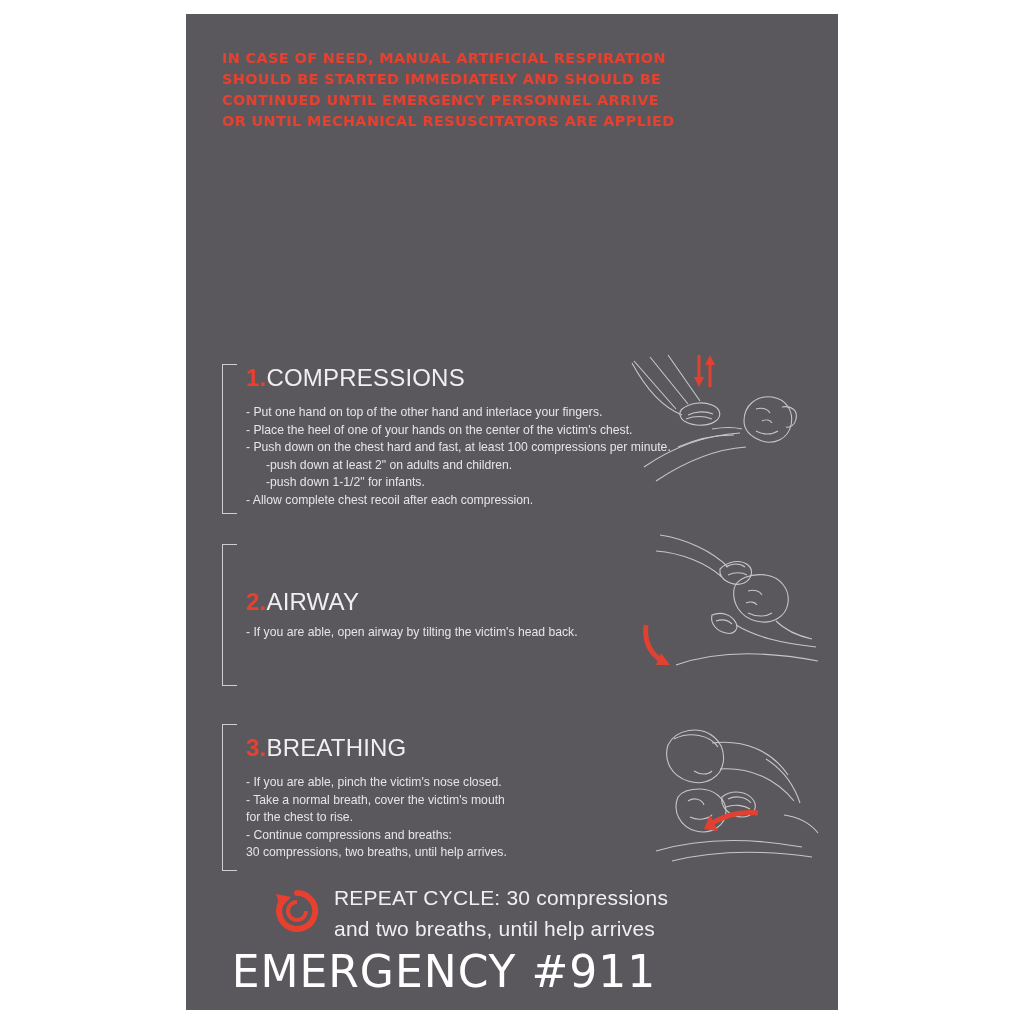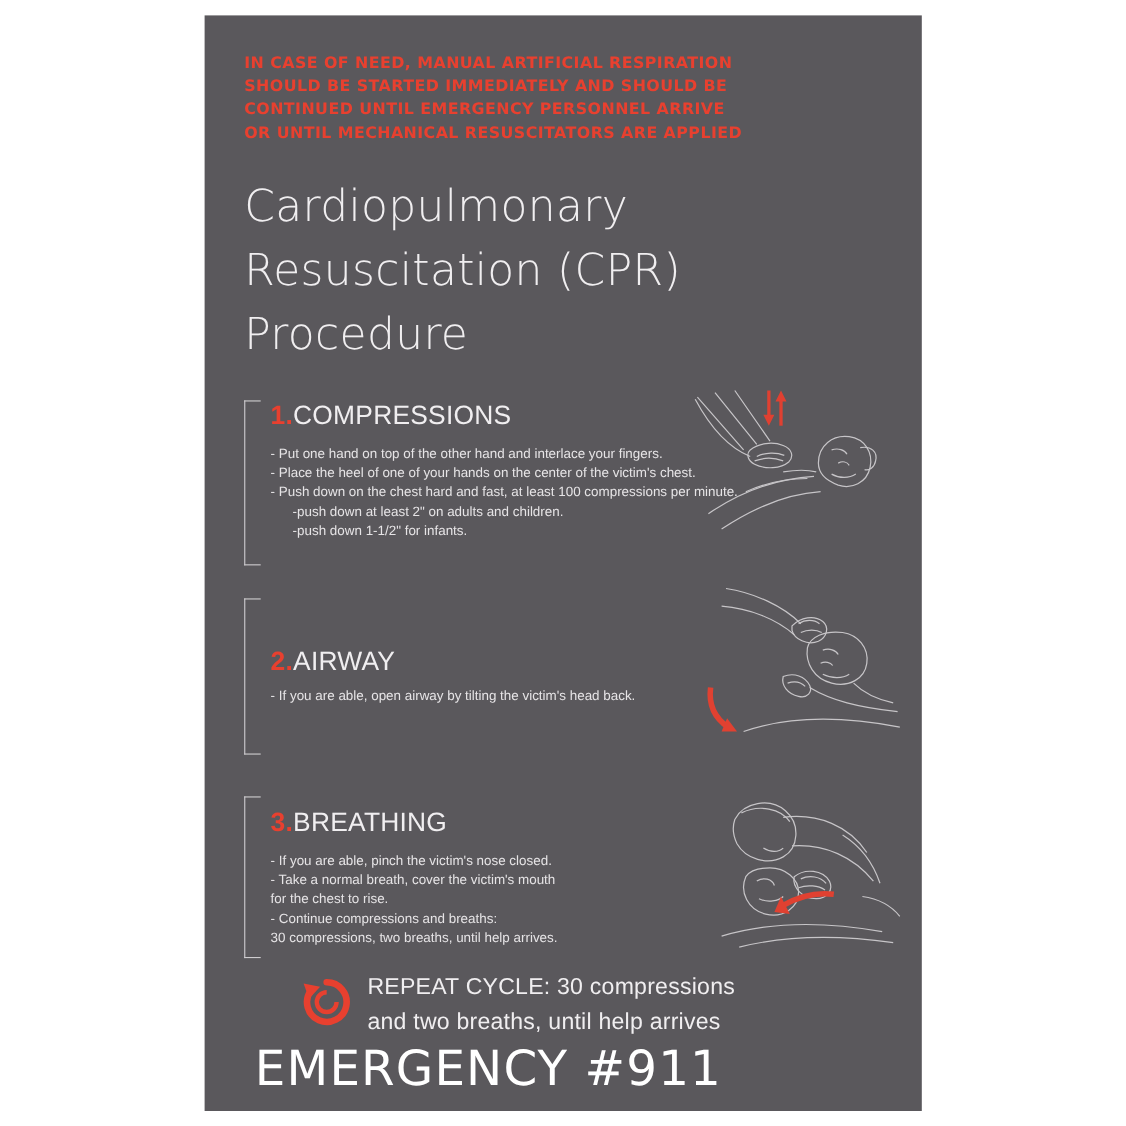--- a/index.html
+++ b/index.html
@@ -136,37 +136,33 @@
 
 <div id="poster">
 
   <div class="warning">
     <div>IN CASE OF NEED, MANUAL ARTIFICIAL RESPIRATION</div>
     <div>SHOULD BE STARTED IMMEDIATELY AND SHOULD BE</div>
     <div>CONTINUED UNTIL EMERGENCY PERSONNEL ARRIVE</div>
     <div>OR UNTIL MECHANICAL RESUSCITATORS ARE APPLIED</div>
   </div>
 
-  <div class="title">
-    <div>Cardiopulmonary</div>
-    <div>Resuscitation (CPR)</div>
-    <div>Procedure</div>
-  </div>
 
   <div class="section" style="top:350px;">
     <div class="bracket" style="height:148px;"></div>
     <div class="heading">
       <span class="num">1.</span><span>COMPRESSIONS</span>
     </div>
     <div class="lines" style="top:40px;">
       <div>- Put one hand on top of the other hand and interlace your fingers.</div>
       <div>- Place the heel of one of your hands on the center of the victim's chest.</div>
       <div>- Push down on the chest hard and fast, at least 100 compressions per minute.</div>
       <div class="ind">-push down at least 2" on adults and children.</div>
       <div class="ind">-push down 1-1/2" for infants.</div>
+      <div>- Allow complete chest recoil after each compression.</div>
     </div>
   </div>
 
   <svg class="illus" style="left:430px; top:335px;" width="210" height="135" viewBox="0 0 210 135">
     <g fill="none" stroke="#cdcbce" stroke-width="1.1">
 
       <path d="M18 12 L60 60 M34 8 L72 55 M52 6 L84 52"></path>
       <path d="M16 14 C30 40 46 58 66 66"></path>
 
       <path d="M66 60 C74 54 86 52 96 56 C104 59 106 66 101 71 C94 77 80 78 70 73 C64 70 62 64 66 60 Z"></path>

